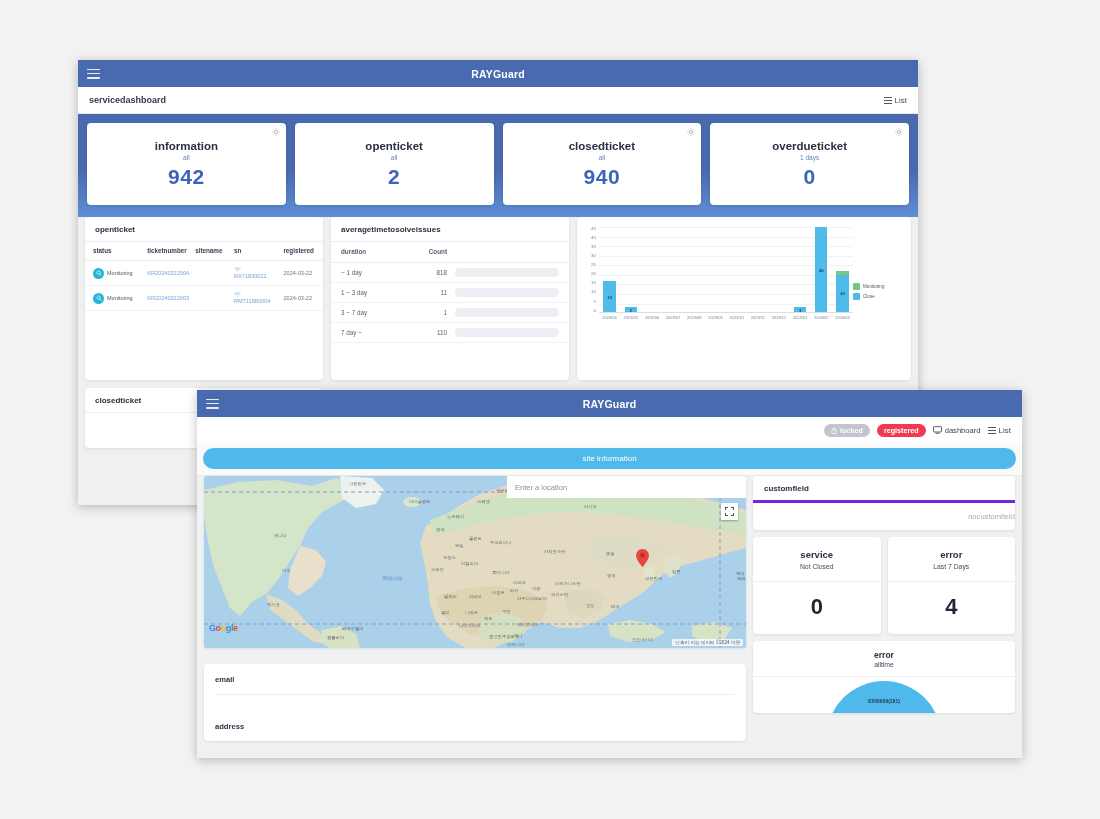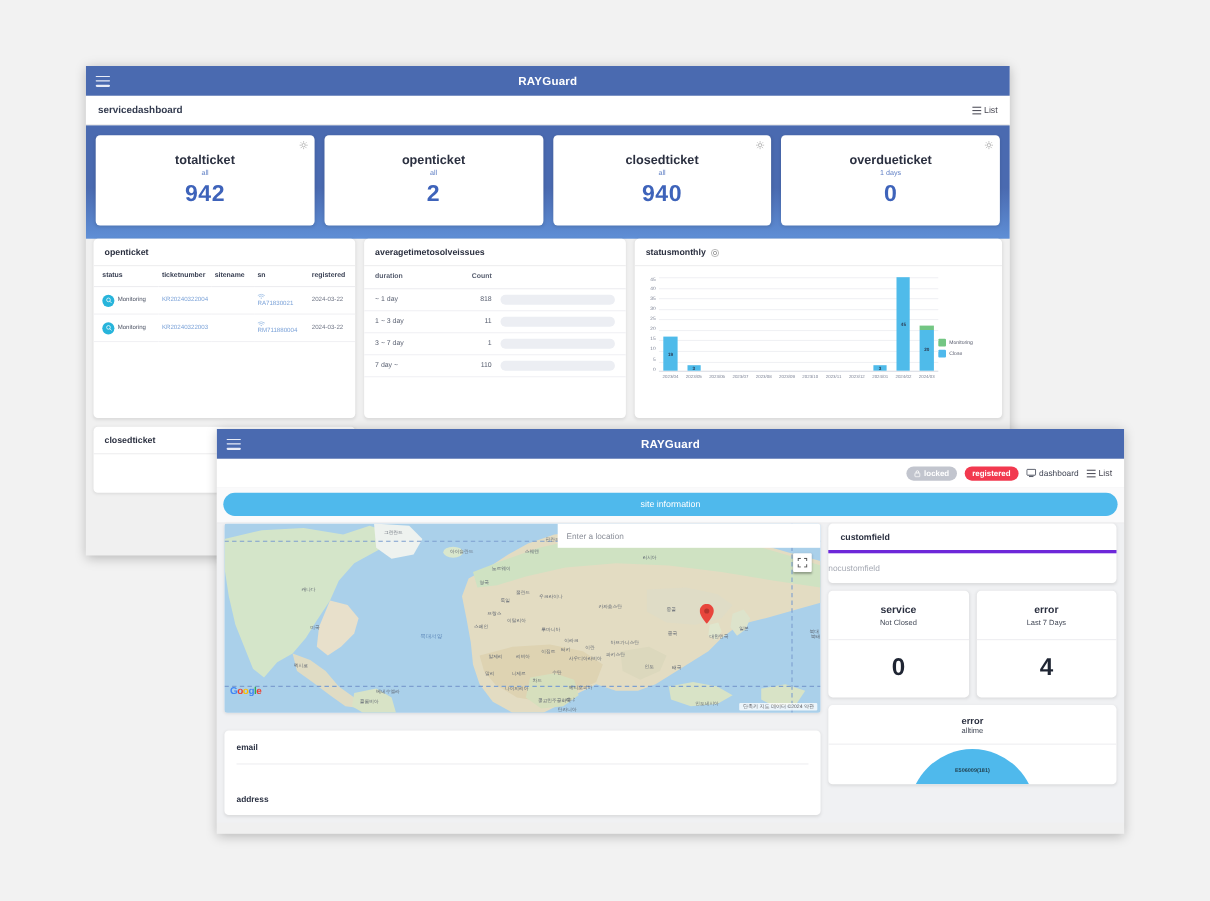--- a/index.html
+++ b/index.html
@@ -233,21 +233,21 @@
   .map-label { position: absolute; font-size: 4.3px; color: #5d6470; white-space: nowrap; }
   .map-label.sea { color: #5b86b8; font-size: 5px; }
 
   
   .fields-card { margin-top: 7px; padding: 0 11px; }
   .field-row { padding: 11px 0 10px 0; border-bottom: 1px solid #eeeef1; font-size: 7.6px; font-weight: bold; color: #2e3445; margin-top: 16px; }
   .field-row:last-child { border-bottom: none; }
 
   
   .cf-head { padding: 8px 11px 7px 11px; font-size: 8px; font-weight: bold; color: #2b3040; border-bottom: 3px solid #6d28d9; }
-  .cf-body { padding: 9px 0; text-align: left; font-size: 7.6px; color: #a6aab4; }
+  .cf-body { padding: 9px 0; text-align: right; font-size: 7.6px; color: #a6aab4; }
 
   .metrics { display: flex; gap: 7px; }
   .metric { flex: 1; background: #fff; border-radius: 4px; box-shadow: 0 1px 3px rgba(0,0,0,0.09); text-align: center; }
   .metric-top { padding: 12px 0 11px 0; border-bottom: 1px solid #eeeef1; }
   .metric-name { font-size: 9.5px; font-weight: bold; color: #2b3040; }
   .metric-sub { font-size: 6.8px; color: #424856; margin-top: 3px; }
   .metric-val { padding: 12px 0 14px 0; font-size: 22px; font-weight: bold; color: #1f2533; }
 
   .errcard { text-align: center; overflow: hidden; }
   .errcard .metric-top { padding: 9px 0 8px 0; }
@@ -291,21 +291,21 @@
       </div>
     </div>
   </div>
 
   <div class="kpi-strip">
     <div class="kpi-card">
       <svg class="gear" viewBox="0 0 16 16">
           <circle cx="8" cy="8" r="3" fill="none" stroke="#555" stroke-width="1.6"></circle>
           <path d="M8 0.5v3M8 12.5v3M0.5 8h3M12.5 8h3M2.7 2.7l2.1 2.1M11.2 11.2l2.1 2.1M13.3 2.7l-2.1 2.1M4.8 11.2l-2.1 2.1" stroke="#555" stroke-width="1.4"></path>
         </svg>
-      <div class="kpi-title">totalticket</div>
+      <div class="kpi-title">information</div>
       <div class="kpi-sub">all</div>
       <div class="kpi-value">942</div>
     </div>
     <div class="kpi-card">
       <div class="kpi-title">openticket</div>
       <div class="kpi-sub">all</div>
       <div class="kpi-value">2</div>
     </div>
     <div class="kpi-card">
       <svg class="gear" viewBox="0 0 16 16">
@@ -421,27 +421,20 @@
         <span class="dur-bar-wrap"><span class="dur-bar" style="width:0%"></span></span>
       </div>
       <div class="dur-row">
         <span class="dur-name">7 day ~</span>
         <span class="dur-count">110</span>
         <span class="dur-bar-wrap"><span class="dur-bar" style="width:9%"></span></span>
       </div>
     </div>
 
     <div class="panel" id="panel-status">
-      <div class="panel-head">
-        <span>statusmonthly</span>
-        <svg class="gear-sm" viewBox="0 0 16 16">
-            <circle cx="8" cy="8" r="3" fill="none" stroke="#555" stroke-width="1.6"></circle>
-            <circle cx="8" cy="8" r="6.6" fill="none" stroke="#555" stroke-width="1.2"></circle>
-          </svg>
-      </div>
       <div class="chart-area">
         <div class="chart-plot">
           <div style="flex:1">
             <div style="display:flex">
               <div class="y-axis">
                 <span>45</span>
                 <span>40</span>
                 <span>35</span>
                 <span>30</span>
                 <span>25</span>

